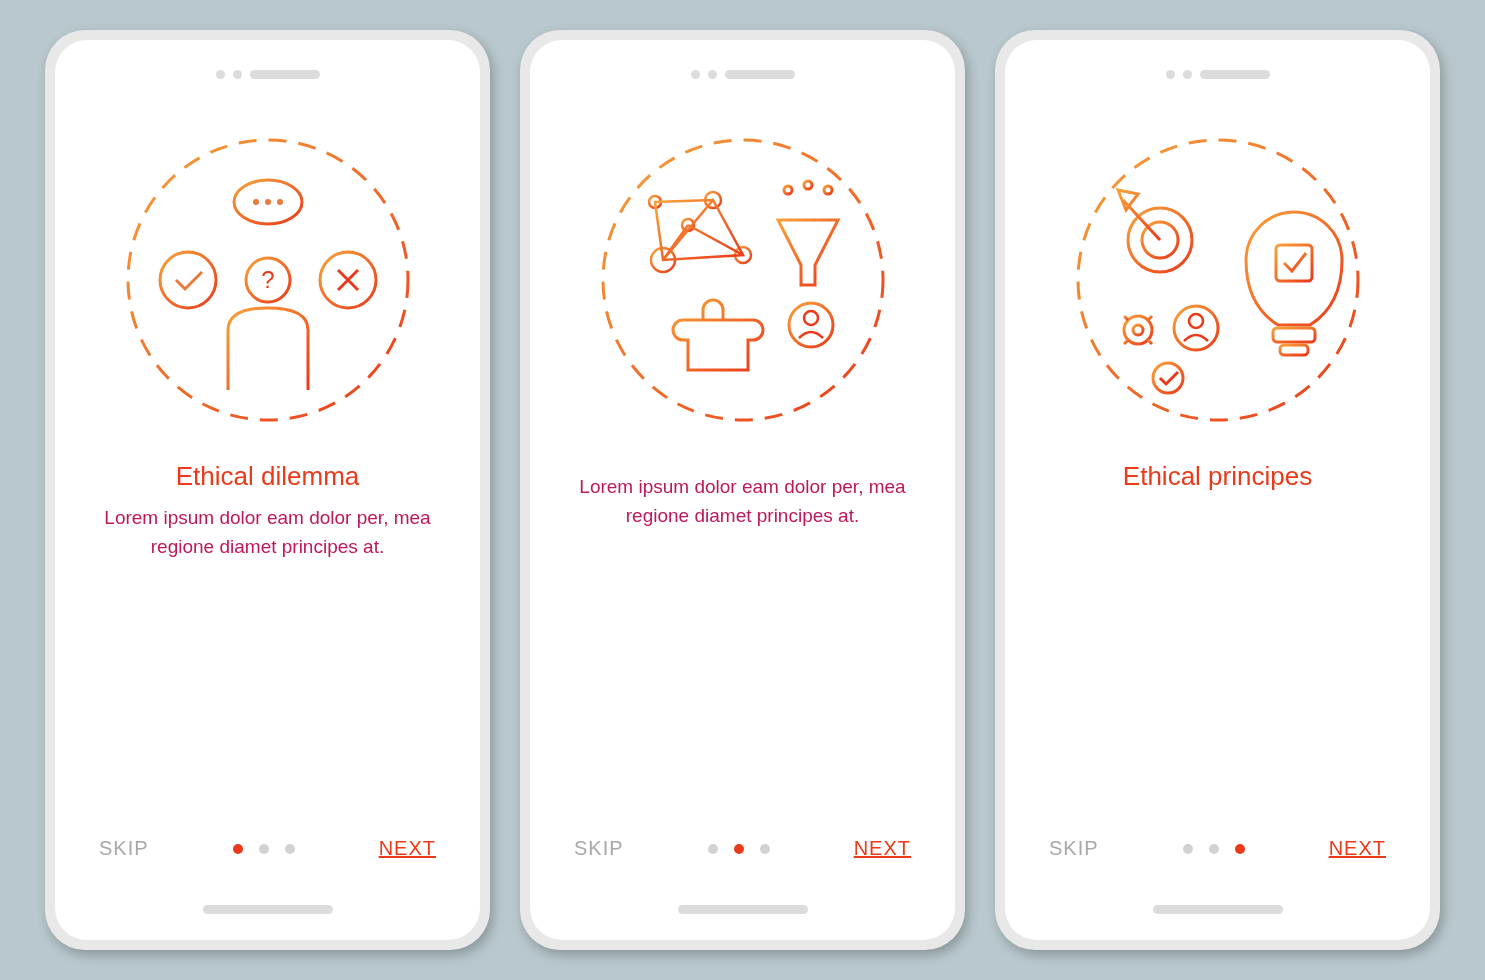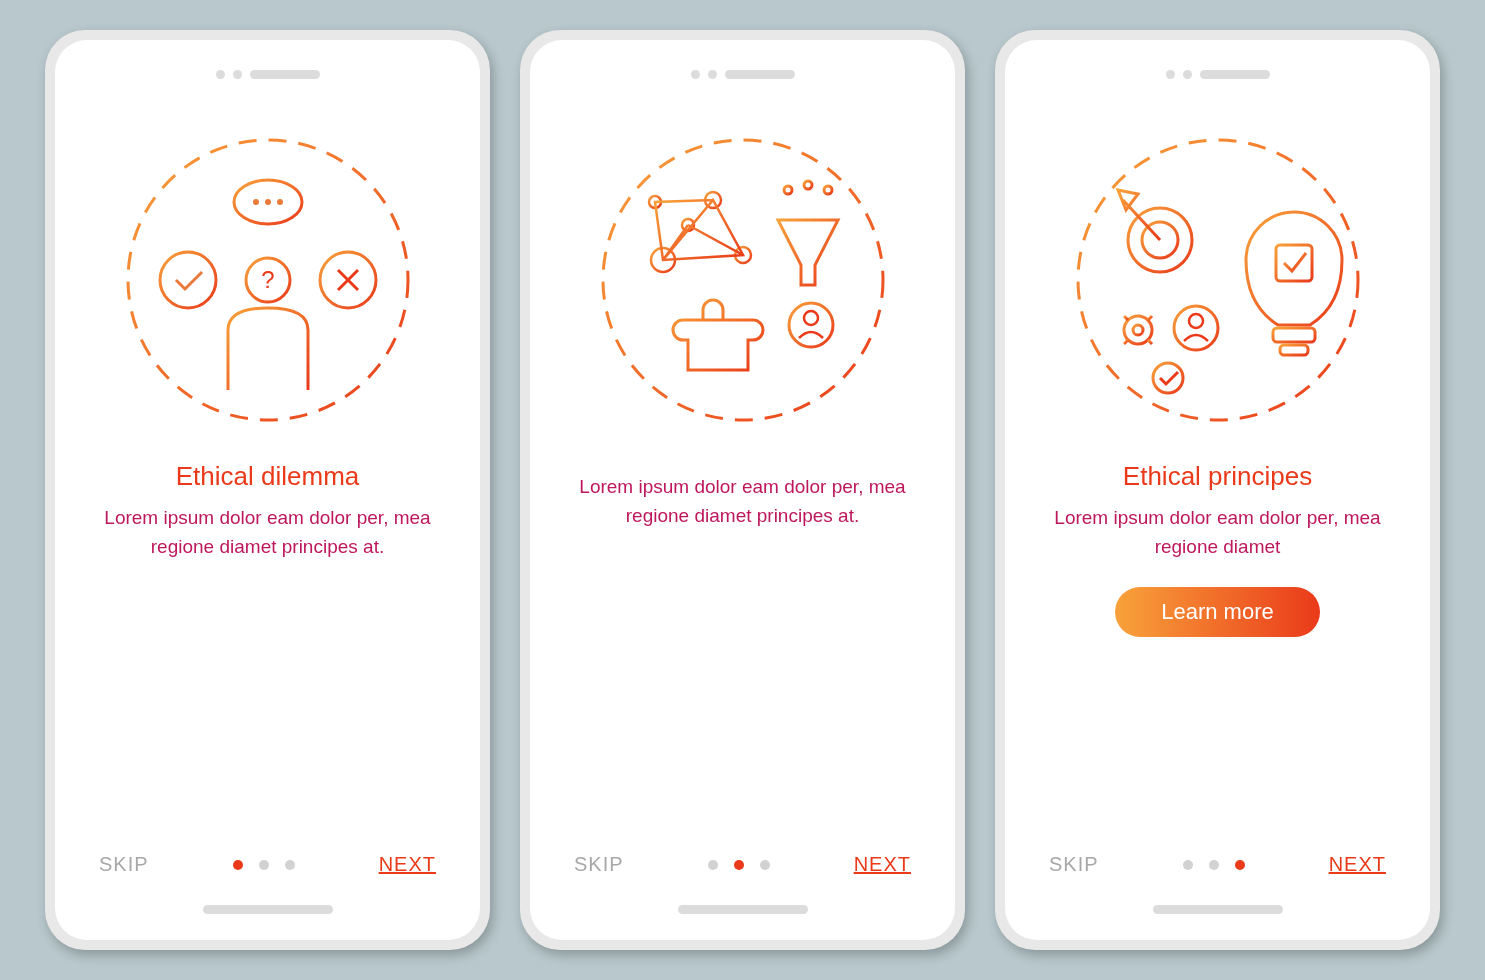--- a/index.html
+++ b/index.html
@@ -68,21 +68,21 @@
   background: linear-gradient(90deg, #f8a23a 0%, #ea3a1a 100%);
   color: #fff;
   font-size: 22px;
   border: none;
   padding: 12px 46px;
   border-radius: 30px;
   cursor: pointer;
 }
 .footer {
   position: absolute;
-  bottom: 64px;
+  bottom: 80px;
   left: 0;
   width: 100%;
   display: flex;
   align-items: center;
   justify-content: space-between;
   padding: 0 44px;
 }
 .skip { font-size: 20px; color: #a8a8a8; letter-spacing: 1px; cursor: pointer; }
 .next { font-size: 20px; color: #ea3a1a; letter-spacing: 1px; cursor: pointer; font-weight: 500; text-decoration: underline; }
 .dots { display: flex; gap: 16px; }
@@ -256,22 +256,20 @@
 
         <circle cx="128" cy="198" r="22" fill="none" stroke="url(#g3)" stroke-width="3"></circle>
         <circle cx="128" cy="191" r="7" fill="none" stroke="#ea3a1a" stroke-width="2.5"></circle>
         <path d="M116 211 Q128 199 140 211" fill="none" stroke="#ea3a1a" stroke-width="2.5"></path>
 
         <circle cx="100" cy="248" r="15" fill="none" stroke="url(#g3)" stroke-width="3"></circle>
         <path d="M92 248 L98 254 L110 242" fill="none" stroke="#ea3a1a" stroke-width="3"></path>
       </svg>
     </div>
     <h2 class="title">Ethical principes</h2>
-    <p class="body-text">Lorem ipsum dolor eam dolor per, mea regione diamet</p>
-    <button class="cta">Learn more</button>
     <div class="footer">
       <span class="skip">SKIP</span>
       <div class="dots">
         <span class="dot"></span>
         <span class="dot"></span>
         <span class="dot active"></span>
       </div>
       <span class="next">NEXT</span>
     </div>
     <div class="home-bar"></div>

